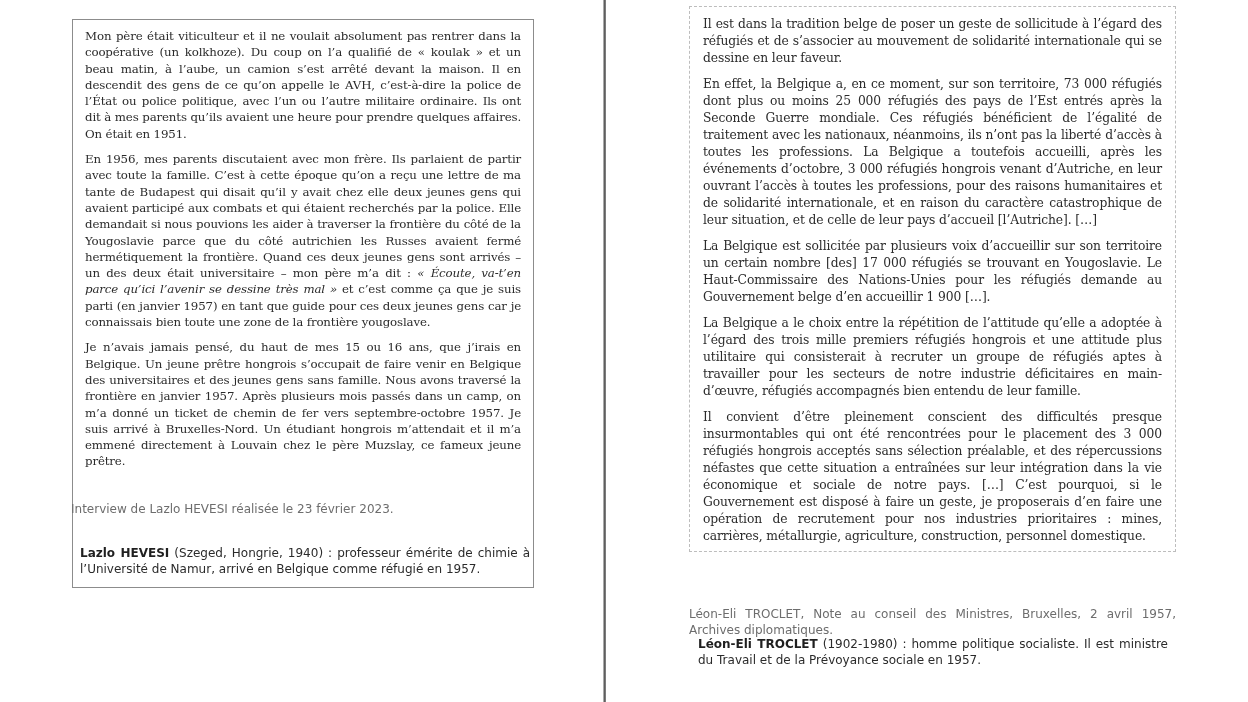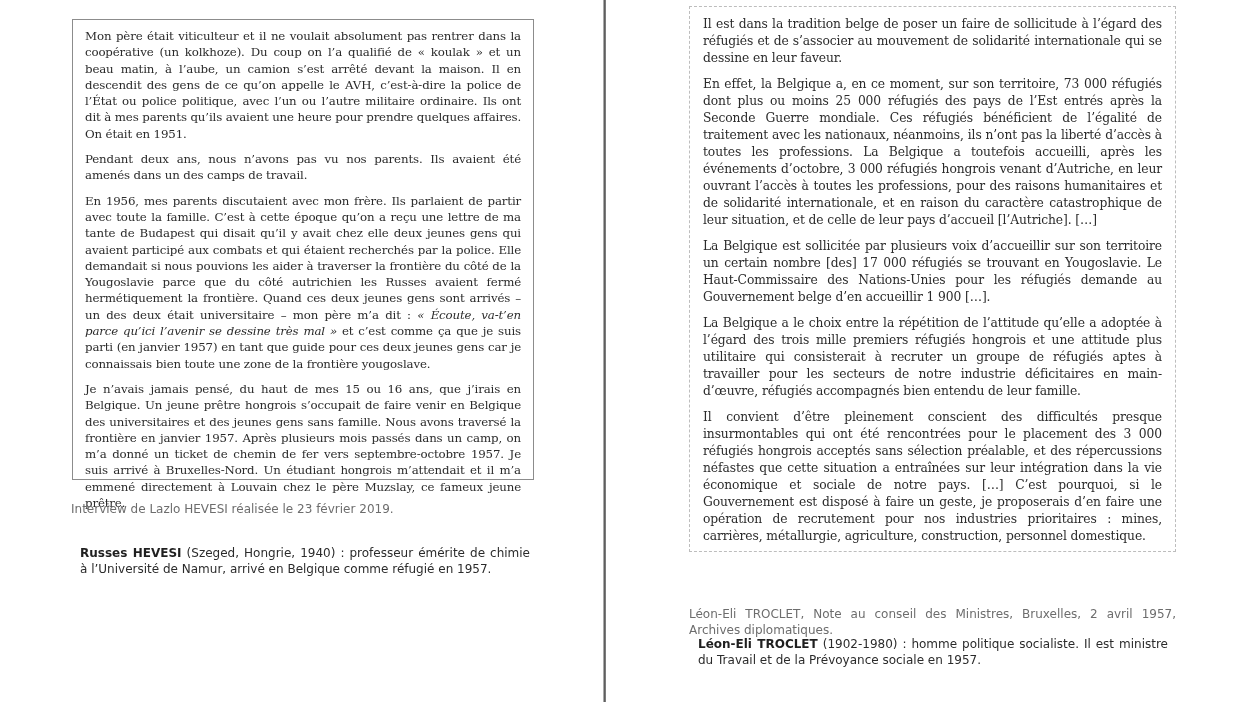--- a/index.html
+++ b/index.html
@@ -11,21 +11,21 @@
   .sans  { font-family: "DejaVu Sans", "Liberation Sans", sans-serif; }
 
   
   #gutter {
     position: absolute; left: 603px; top: 0; width: 3px; height: 702px;
     background: linear-gradient(to right, #d8d8d8, #5a5a5a 45%, #8a8a8a);
   }
 
   
   #left-box {
-    position: absolute; left: 72px; top: 19px; width: 462px; height: 461px;
+    position: absolute; left: 72px; top: 19px; width: 462px; height: 569px;
     border: 1.5px solid #8c8c8c; box-sizing: border-box;
     padding: 8px 12px 16px 12px;
   }
   
   #right-box {
     position: absolute; left: 689px; top: 6px; width: 487px; height: 546px;
     border: 1px dashed #bdbdbd; box-sizing: border-box;
     padding: 9px 13px 0 13px;
   }
   .para {
@@ -48,31 +48,30 @@
   #right-caption { left: 689px; top: 606px; width: 487px; }
   #right-bio { left: 698px; top: 636px; width: 470px; }
 </style>
 </head>
 <body>
 
 <div id="gutter"></div>
 
 <div id="left-box" class="serif">
   <p class="para">Mon père était viticulteur et il ne voulait absolument pas rentrer dans la coopérative (un kolkhoze). Du coup on l’a qualifié de « koulak » et un beau matin, à l’aube, un camion s’est arrêté devant la maison. Il en descendit des gens de ce qu’on appelle le AVH, c’est-à-dire la police de l’État ou police politique, avec l’un ou l’autre militaire ordinaire. Ils ont dit à mes parents qu’ils avaient une heure pour prendre quelques affaires. On était en 1951.</p>
-  <p class="para">Pendant deux ans, nous n’avons pas vu nos parents. Ils avaient été amenés dans un des camps de travail.</p>
   <p class="para"><span>En 1956, mes parents discutaient avec mon frère. Ils parlaient de partir avec toute la famille. C’est à cette époque qu’on a reçu une lettre de ma tante de Budapest qui disait qu’il y avait chez elle deux jeunes gens qui avaient participé aux combats et qui étaient recherchés par la police. Elle demandait si nous pouvions les aider à traverser la frontière du côté de la Yougoslavie parce que du côté autrichien les Russes avaient fermé hermétiquement la frontière. Quand ces deux jeunes gens sont arrivés – un des deux était universitaire – mon père m’a dit : </span><em>« Écoute, va-t’en parce qu’ici l’avenir se dessine très mal »</em><span> et c’est comme ça que je suis parti (en janvier 1957) en tant que guide pour ces deux jeunes gens car je connaissais bien toute une zone de la frontière yougoslave.</span></p>
   <p class="para">Je n’avais jamais pensé, du haut de mes 15 ou 16 ans, que j’irais en Belgique. Un jeune prêtre hongrois s’occupait de faire venir en Belgique des universitaires et des jeunes gens sans famille. Nous avons traversé la frontière en janvier 1957. Après plusieurs mois passés dans un camp, on m’a donné un ticket de chemin de fer vers septembre-octobre 1957. Je suis arrivé à Bruxelles-Nord. Un étudiant hongrois m’attendait et il m’a emmené directement à Louvain chez le père Muzslay, ce fameux jeune prêtre.</p>
 </div>
 
-<div id="left-caption" class="caption sans">Interview de Lazlo HEVESI réalisée le 23 février 2019.</div>
+<div id="left-caption" class="caption sans">Interview de Lazlo HEVESI réalisée le 23 février 2023.</div>
 
-<div id="left-bio" class="bio sans"><b>Russes HEVESI</b><span> (Szeged, Hongrie, 1940) : professeur émérite de chimie à l’Université de Namur, arrivé en Belgique comme réfugié en 1957.</span></div>
+<div id="left-bio" class="bio sans"><b>Lazlo HEVESI</b><span> (Szeged, Hongrie, 1940) : professeur émérite de chimie à l’Université de Namur, arrivé en Belgique comme réfugié en 1957.</span></div>
 
 <div id="right-box" class="serif">
-  <p class="para">Il est dans la tradition belge de poser un faire de sollicitude à l’égard des réfugiés et de s’associer au mouvement de solidarité internationale qui se dessine en leur faveur.</p>
+  <p class="para">Il est dans la tradition belge de poser un geste de sollicitude à l’égard des réfugiés et de s’associer au mouvement de solidarité internationale qui se dessine en leur faveur.</p>
   <p class="para">En effet, la Belgique a, en ce moment, sur son territoire, 73 000 réfugiés dont plus ou moins 25 000 réfugiés des pays de l’Est entrés après la Seconde Guerre mondiale. Ces réfugiés bénéficient de l’égalité de traitement avec les nationaux, néanmoins, ils n’ont pas la liberté d’accès à toutes les professions. La Belgique a toutefois accueilli, après les événements d’octobre, 3 000 réfugiés hongrois venant d’Autriche, en leur ouvrant l’accès à toutes les professions, pour des raisons humanitaires et de solidarité internationale, et en raison du caractère catastrophique de leur situation, et de celle de leur pays d’accueil [l’Autriche]. […]</p>
   <p class="para">La Belgique est sollicitée par plusieurs voix d’accueillir sur son territoire un certain nombre [des] 17 000 réfugiés se trouvant en Yougoslavie. Le Haut-Commissaire des Nations-Unies pour les réfugiés demande au Gouvernement belge d’en accueillir 1 900 […].</p>
   <p class="para">La Belgique a le choix entre la répétition de l’attitude qu’elle a adoptée à l’égard des trois mille premiers réfugiés hongrois et une attitude plus utilitaire qui consisterait à recruter un groupe de réfugiés aptes à travailler pour les secteurs de notre industrie déficitaires en main-d’œuvre, réfugiés accompagnés bien entendu de leur famille.</p>
   <p class="para">Il convient d’être pleinement conscient des difficultés presque insurmontables qui ont été rencontrées pour le placement des 3 000 réfugiés hongrois acceptés sans sélection préalable, et des répercussions néfastes que cette situation a entraînées sur leur intégration dans la vie économique et sociale de notre pays. […] C’est pourquoi, si le Gouvernement est disposé à faire un geste, je proposerais d’en faire une opération de recrutement pour nos industries prioritaires : mines, carrières, métallurgie, agriculture, construction, personnel domestique.</p>
 </div>
 
 <div id="right-caption" class="caption sans">Léon-Eli TROCLET, Note au conseil des Ministres, Bruxelles, 2 avril 1957, Archives diplomatiques.</div>
 
 <div id="right-bio" class="bio sans"><b>Léon-Eli TROCLET</b><span> (1902-1980) : homme politique socialiste. Il est ministre du Travail et de la Prévoyance sociale en 1957.</span></div>
 

